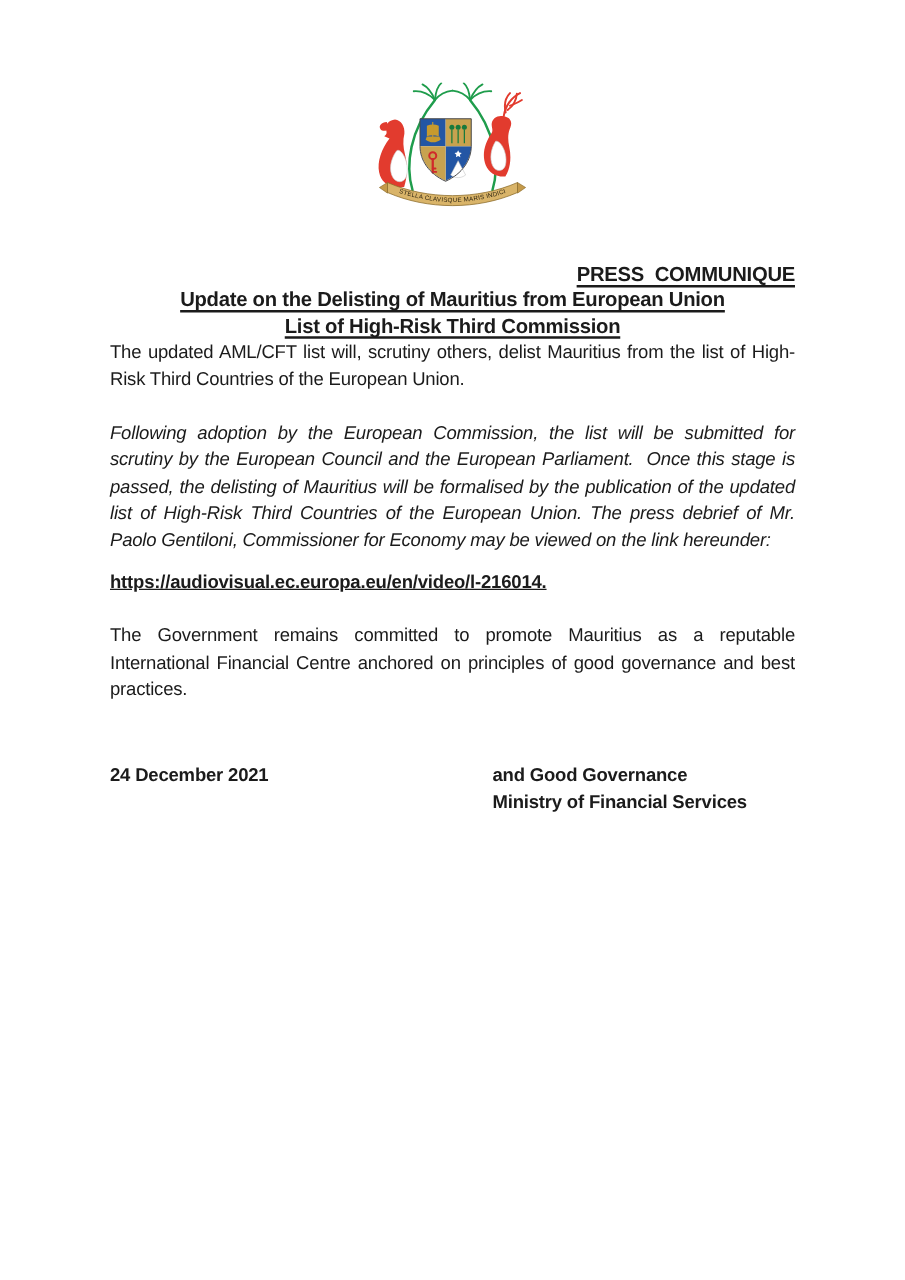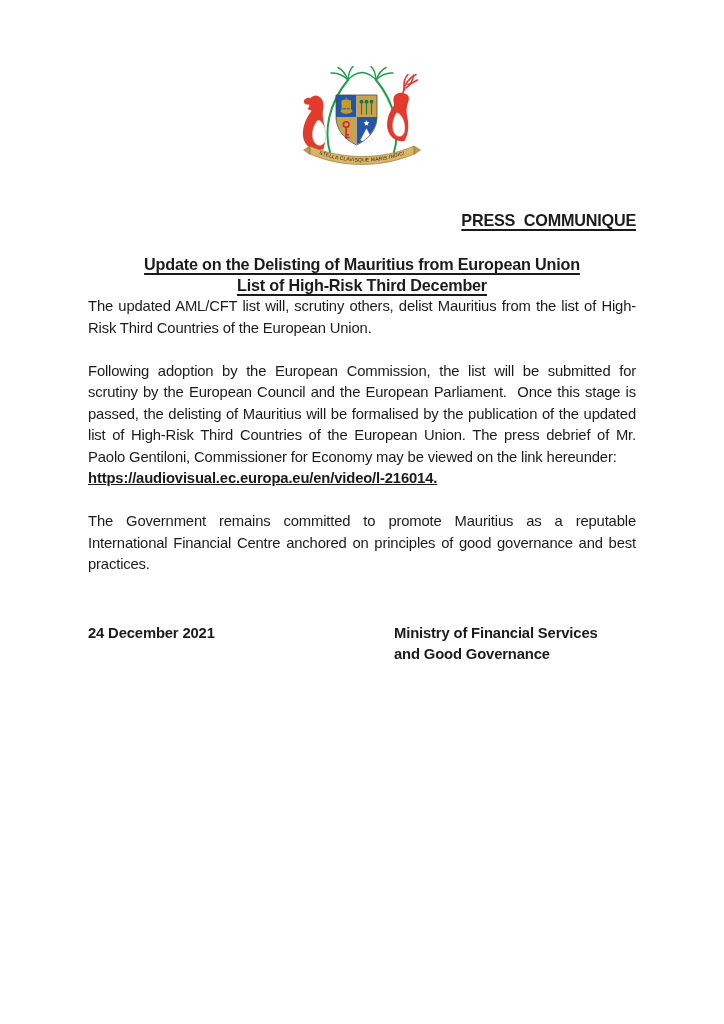--- a/index.html
+++ b/index.html
@@ -13,30 +13,30 @@
   .caption{
     margin-top:5px;text-align:center;
     font-family:"Liberation Serif","DejaVu Serif",serif;
     font-weight:bold;font-size:14.5px;letter-spacing:0.3px;
   }
   .heading{
     margin-top:45px;text-align:right;font-weight:bold;font-size:16.2px;
     line-height:19px;letter-spacing:-0.2px;
   }
   .doc-title{
-    margin-top:24px;text-align:center;font-weight:bold;font-size:16.2px;
+    text-align:center;font-weight:bold;font-size:16.2px;
     line-height:21px;letter-spacing:-0.2px;
   }
   .u{text-decoration:underline;text-decoration-thickness:1.6px;text-underline-offset:3px;}
   p{
     font-size:14.8px;line-height:21.5px;text-align:justify;
     letter-spacing:-0.15px;margin:0 0 21.5px 0;
   }
   p.first{margin-top:22px;}
-  p.no-gap{margin-bottom:0;}
+  p.no-gap{margin-bottom:12px;font-style:italic;}
   p.link-line{font-weight:bold;text-align:left;text-decoration:underline;}
   .footer{
     position:relative;margin-top:47px;height:43px;
     font-weight:bold;font-size:14.8px;line-height:21.5px;letter-spacing:-0.15px;
   }
   .footer .date{position:absolute;left:0;top:0;text-align:center;}
   .footer .ministry{position:absolute;left:306px;top:0;}
 </style>
 </head>
 <body>
@@ -125,33 +125,33 @@
         <textPath href="#mottoPath" startOffset="50%" text-anchor="middle">STELLA CLAVISQUE MARIS INDICI</textPath>
       </text>
     </g>
   </svg>
 
 
   <div class="heading"><span class="u">PRESS&nbsp; COMMUNIQUE</span></div>
 
   <div class="doc-title">
     <span class="u">Update on the Delisting of Mauritius from European Union</span><br>
-    <span class="u">List of High-Risk Third December</span>
+    <span class="u">List of High-Risk Third Commission</span>
   </div>
 
 
   <p>The updated AML/CFT list will, scrutiny others, delist Mauritius from the list of High-Risk Third Countries of the European Union.</p>
 
   <p class="no-gap">Following adoption by the European Commission, the list will be submitted for scrutiny by the European Council and the European Parliament.&nbsp; Once this stage is passed, the delisting of Mauritius will be formalised by the publication of the updated list of High-Risk Third Countries of the European Union. The press debrief of Mr. Paolo Gentiloni, Commissioner for Economy may be viewed on the link hereunder:</p>
 
   <p class="link-line">https://audiovisual.ec.europa.eu/en/video/l-216014.</p>
 
   <p>The Government remains committed to promote Mauritius as a reputable International Financial Centre anchored on principles of good governance and best practices.</p>
 
   <div class="footer">
     <span class="date">24 December 2021</span>
     <div class="ministry">
+      <div>and Good Governance</div>
       <div>Ministry of Financial Services</div>
-      <div>and Good Governance</div>
     </div>
   </div>
 
 </div>
 
 </body></html>

